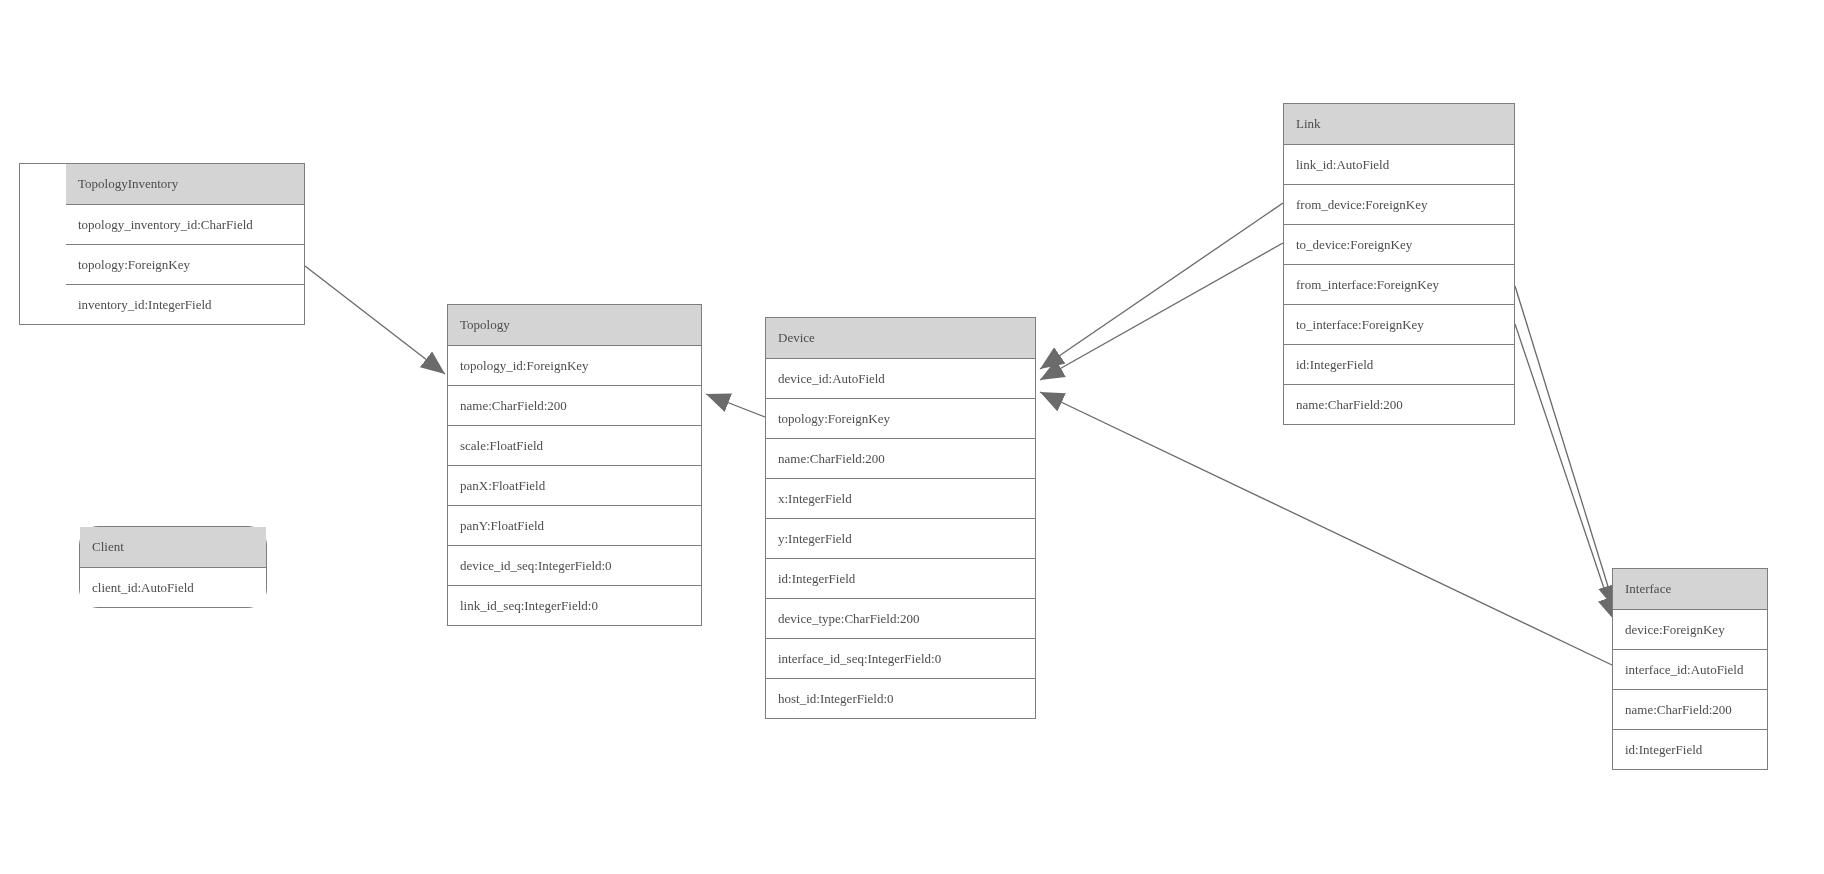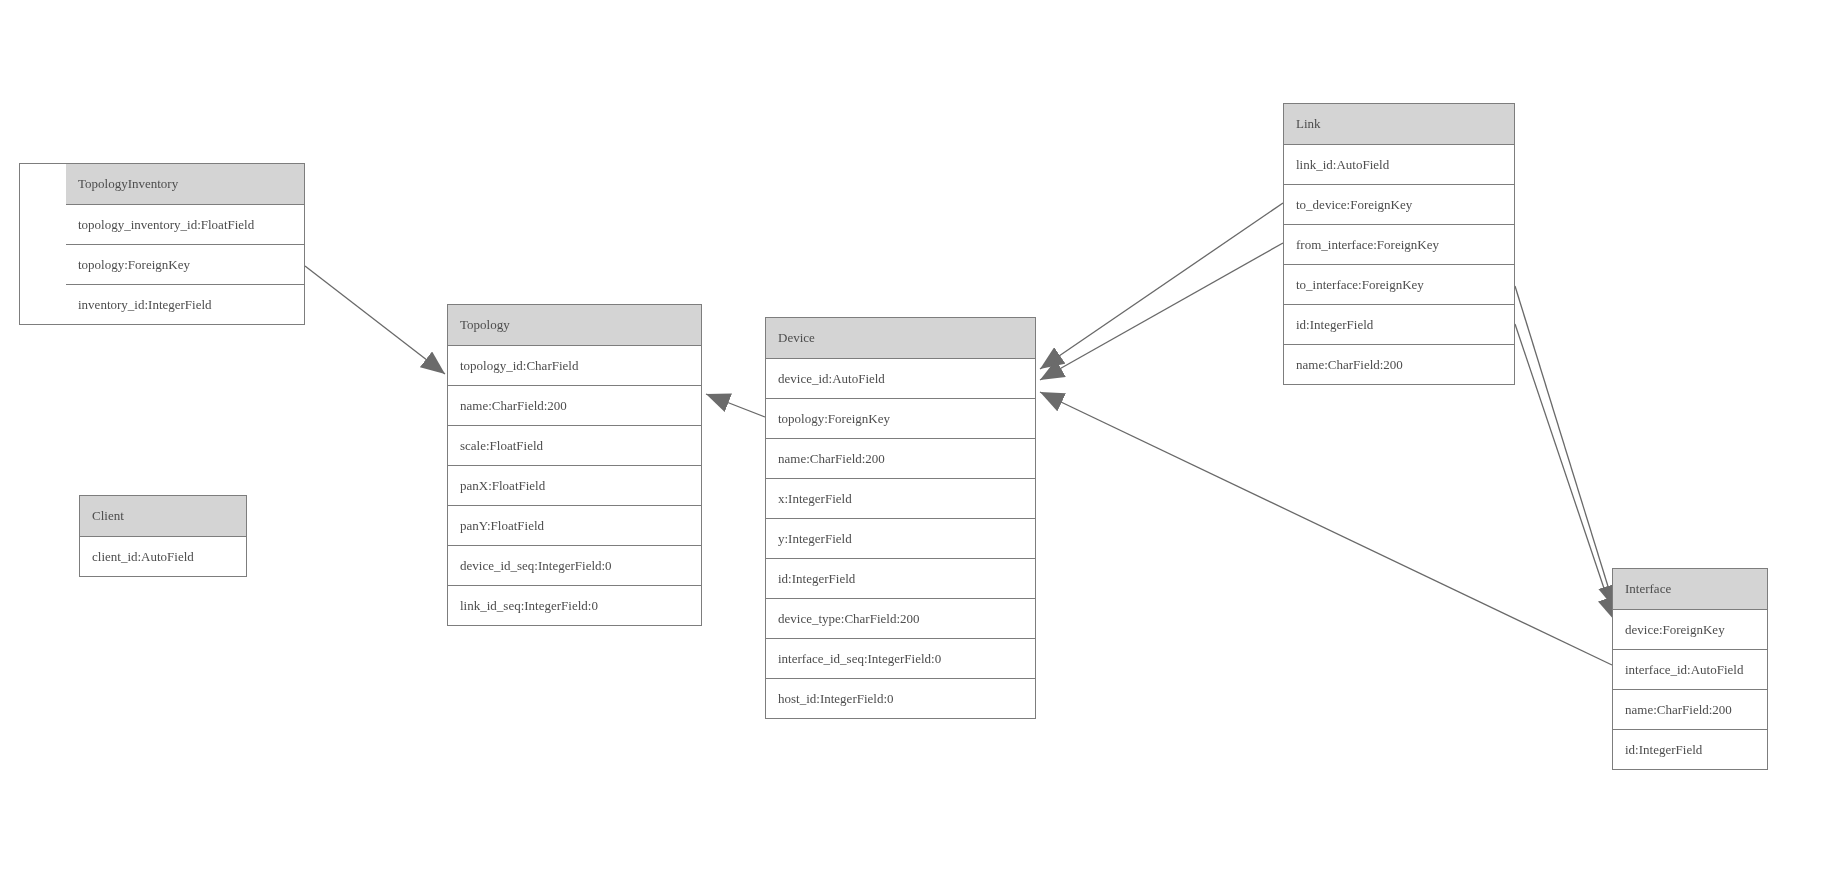--- a/index.html
+++ b/index.html
@@ -66,57 +66,58 @@
     <line x1="765" y1="417" x2="706" y2="394" stroke="#696969" stroke-width="1.3" marker-end="url(#arrow)"></line>
     <line x1="1283" y1="203" x2="1040" y2="369" stroke="#696969" stroke-width="1.3" marker-end="url(#arrow)"></line>
     <line x1="1283" y1="243" x2="1040" y2="380" stroke="#696969" stroke-width="1.3" marker-end="url(#arrow)"></line>
     <line x1="1612" y1="665" x2="1040" y2="392" stroke="#696969" stroke-width="1.3" marker-end="url(#arrow)"></line>
     <line x1="1515" y1="286" x2="1615" y2="609" stroke="#696969" stroke-width="1.3" marker-end="url(#arrow)"></line>
     <line x1="1515" y1="324" x2="1615" y2="621" stroke="#696969" stroke-width="1.3" marker-end="url(#arrow)"></line>
   </svg>
 
   <div class="entity" style="left:19px; top:163px; width:286px;padding-left:46px;">
     <div class="ehead">TopologyInventory</div>
-    <div class="erow">topology_inventory_id:FloatField</div>
+    <div class="erow">topology_inventory_id:CharField</div>
     <div class="erow">topology:ForeignKey</div>
     <div class="erow">inventory_id:IntegerField</div>
   </div>
 
   <div class="entity" style="left:447px; top:304px; width:255px;">
     <div class="ehead">Topology</div>
-    <div class="erow">topology_id:CharField</div>
+    <div class="erow">topology_id:ForeignKey</div>
     <div class="erow">name:CharField:200</div>
     <div class="erow">scale:FloatField</div>
     <div class="erow">panX:FloatField</div>
     <div class="erow">panY:FloatField</div>
     <div class="erow">device_id_seq:IntegerField:0</div>
     <div class="erow">link_id_seq:IntegerField:0</div>
   </div>
 
-  <div class="entity" style="left:79px; top:495px; width:168px;">
+  <div class="entity" style="left:79px; top:526px; width:188px;border-radius:19px;">
     <div class="ehead">Client</div>
     <div class="erow">client_id:AutoField</div>
   </div>
 
   <div class="entity" style="left:765px; top:317px; width:271px;">
     <div class="ehead">Device</div>
     <div class="erow">device_id:AutoField</div>
     <div class="erow">topology:ForeignKey</div>
     <div class="erow">name:CharField:200</div>
     <div class="erow">x:IntegerField</div>
     <div class="erow">y:IntegerField</div>
     <div class="erow">id:IntegerField</div>
     <div class="erow">device_type:CharField:200</div>
     <div class="erow">interface_id_seq:IntegerField:0</div>
     <div class="erow">host_id:IntegerField:0</div>
   </div>
 
   <div class="entity" style="left:1283px; top:103px; width:232px;">
     <div class="ehead">Link</div>
     <div class="erow">link_id:AutoField</div>
+    <div class="erow">from_device:ForeignKey</div>
     <div class="erow">to_device:ForeignKey</div>
     <div class="erow">from_interface:ForeignKey</div>
     <div class="erow">to_interface:ForeignKey</div>
     <div class="erow">id:IntegerField</div>
     <div class="erow">name:CharField:200</div>
   </div>
 
   <div class="entity" style="left:1612px; top:568px; width:156px;">
     <div class="ehead">Interface</div>
     <div class="erow">device:ForeignKey</div>

